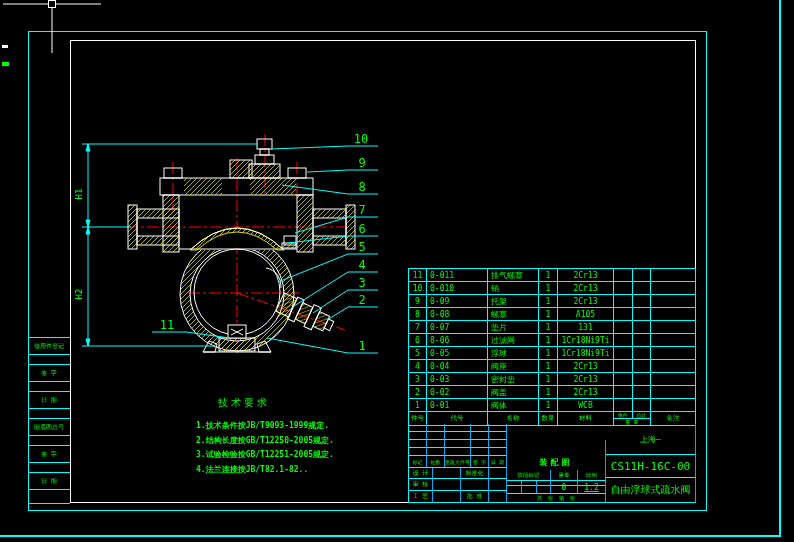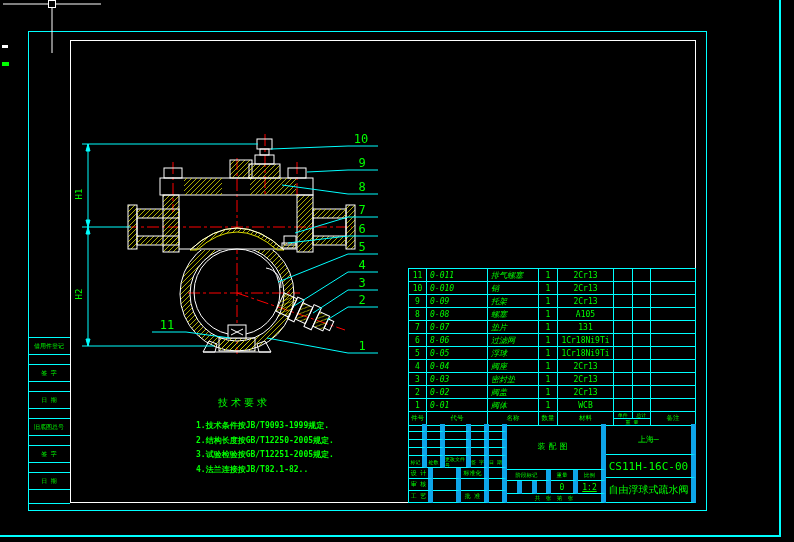--- a/index.html
+++ b/index.html
@@ -14,30 +14,30 @@
             display:flex;align-items:center;justify-content:center;font-size:8px;letter-spacing:1px;}
   
   #margin-col{left:28px;top:337px;width:42px;height:166px;border-top:1px solid #00ffff;}
   .margin-cell{box-sizing:border-box;border-bottom:1px solid #00ffff;display:flex;
                align-items:center;justify-content:center;font-size:6px;color:#00ff00;overflow:hidden;}
   
   #parts-table{left:408px;top:268px;}
   #parts-table table{border-collapse:collapse;}
   #parts-table td{border:1px solid #00ffff;height:13px;box-sizing:border-box;padding:0 1px;
                   font-size:8px;color:#00ff00;text-align:center;white-space:nowrap;overflow:hidden;}
-  #parts-table td.l{text-align:left;padding-left:3px;font-style:italic;}
+  #parts-table td.l{text-align:left;padding-left:3px;}
   #parts-table .hdr td{font-size:6.5px;}
   .wsplit{display:flex;flex-direction:column;height:100%;font-size:5px;color:#00ff00;}
   .wtop{display:flex;flex:1;border-bottom:1px solid #00ffff;}
   .wtop span{flex:1;text-align:center;}
   .wtop span:first-child{border-right:1px solid #00ffff;}
   .wbot{flex:1;text-align:center;}
   
   #title-block{left:408px;top:424px;width:288px;height:79px;border-left:1px solid #00ffff;}
-  .tb-cell{box-sizing:border-box;border-right:5px solid #0ea5e9;border-bottom:1px solid #00ffff;
+  .tb-cell{box-sizing:border-box;border-right:1px solid #0ea5e9;border-bottom:1px solid #00ffff;
            display:flex;align-items:center;justify-content:center;color:#00ff00;overflow:hidden;}
   .tb-row{display:flex;}
   .tb-row .tb-cell{height:100%;}
   .f5{font-size:5px;}
   .f55{font-size:5.5px;}
   .f6{font-size:6px;}
   .f8{font-size:8px;}
   
   #tech-req{left:196px;top:396px;width:215px;color:#00ff00;}
   #tech-title{font-size:10px;letter-spacing:3px;margin-left:22px;margin-bottom:9px;}
@@ -287,21 +287,21 @@
           <div class="tb-cell f6" style="width: 18px;"></div>
         </div>
         <div class="tb-row" style="height: 12px;">
           <div class="tb-cell f6" style="width: 24px;">工 艺</div>
           <div class="tb-cell f6" style="width: 28px;"></div>
           <div class="tb-cell f6" style="width: 28px;">批 准</div>
           <div class="tb-cell f6" style="width: 18px;"></div>
         </div>
       </div>
 
-    <div class="abs tb-cell f8" style="left:98px;top:0;width:99px;height:46px;letter-spacing:3px;">装配图</div>
+    <div class="abs tb-cell f8" style="left:98px;top:16px;width:99px;height:46px;letter-spacing:3px;font-weight:bold;">装配图</div>
     <div class="abs tb-row" style="left:98px;top:46px;width:99px;height:11px;">
       <div class="tb-cell f55" style="width:44px;">阶段标记</div>
       <div class="tb-cell f55" style="width:27px;">重量</div>
       <div class="tb-cell f55" style="width:28px;">比例</div>
     </div>
     <div class="abs tb-row" style="left:98px;top:57px;width:99px;height:13px;">
       <div class="tb-cell" style="width:15px;"></div>
       <div class="tb-cell" style="width:15px;"></div>
       <div class="tb-cell" style="width:14px;"></div>
       <div class="tb-cell f8" style="width:27px;">0</div>

